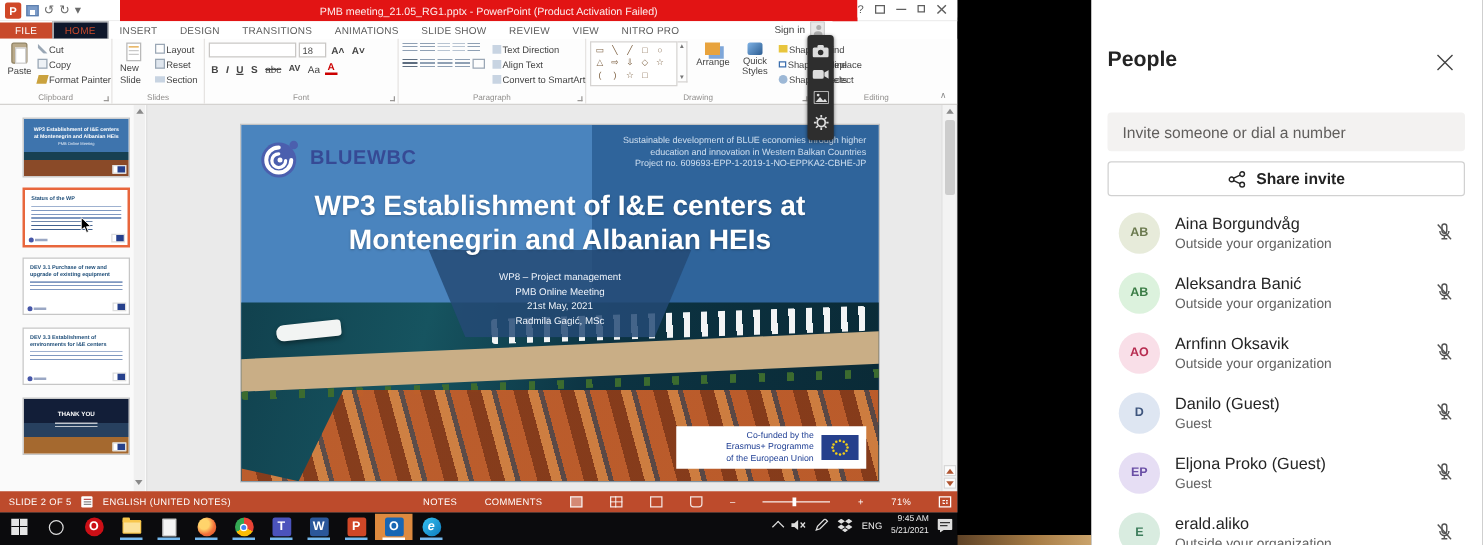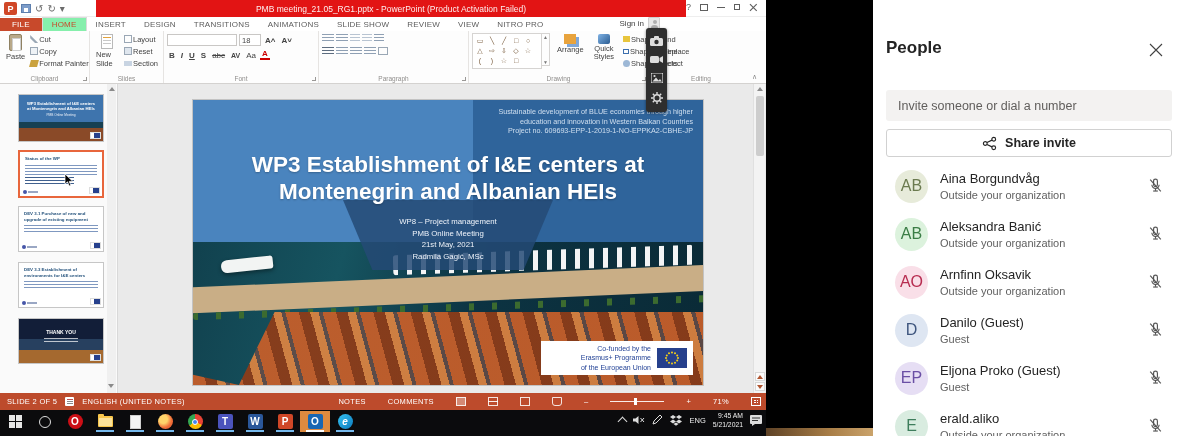--- a/index.html
+++ b/index.html
@@ -20,21 +20,21 @@
   .winctl{position:absolute;right:0;top:0;width:80px;height:14px;display:flex;align-items:center;justify-content:flex-end;gap:9px;padding-right:8px;background:#fff}
   .wc{font-size:9px;color:#5f5f5f;line-height:1}
   .wc-min{width:8px;height:1px;background:#5f5f5f}
   .wc-restore{width:7px;height:6px;border:1px solid #5f5f5f;position:relative}
   .wc-box{width:8px;height:7px;border:1px solid #5f5f5f}
 
   
   .tabs{position:absolute;left:0;top:17px;width:666px;height:14px;background:#fff;display:flex;align-items:flex-end}
   .tab{font-size:8px;letter-spacing:.2px;color:#5c5c5c;padding:2px 9px 2px;cursor:default}
   .tab.file{background:#c8492b;color:#fff;padding:2px 12px}
-  .tab.active{color:#c8492b;background:#86efac;border:1px solid #dadada;border-bottom:none}
+  .tab.active{color:#c8492b;background:#0f172a;border:1px solid #dadada;border-bottom:none}
   .signin{position:absolute;right:6px;top:0;display:flex;align-items:center;gap:4px;font-size:8px;color:#444}
   .avbox{width:12px;height:12px;background:#e8e8e8;border:1px solid #cfcfcf;border-radius:1px;position:relative}
   .avbox:before{content:"";position:absolute;left:3.5px;top:1.5px;width:4px;height:4px;border-radius:50%;background:#aeaeae}
   .avbox:after{content:"";position:absolute;left:2px;top:6.5px;width:7px;height:4px;border-radius:3px 3px 0 0;background:#aeaeae}
 
   
   .ribbon{position:absolute;left:0;top:31px;width:766px;height:53px;background:#fdfdfd;border-bottom:1px solid #d4d2d0;display:flex}
   .rg{position:relative;height:100%;border-right:1px solid #e6e4e2;padding:2px 3px 10px}
   .glabel{position:absolute;bottom:1px;left:0;right:0;text-align:center;font-size:6.5px;color:#908e8c}
   .dlg{position:absolute;bottom:2px;right:2px;width:4px;height:4px;border-right:1px solid #9a9896;border-bottom:1px solid #9a9896}
@@ -139,21 +139,21 @@
 
   
   .pp{position:absolute;left:873px;top:0;width:313px;height:436px;background:#fff;overflow:hidden}
   .pp-title{position:absolute;left:13px;top:38px;font-size:17px;font-weight:bold;color:#242424}
   .pp-close{position:absolute;right:22px;top:42px;width:16px;height:16px;cursor:pointer}
   .pp-input{position:absolute;left:13px;top:90px;width:286px;height:31px;background:#f3f2f1;border:none;border-radius:3px;padding:0 12px;font-size:12.5px;color:#242424;font-family:"Liberation Sans",sans-serif}
   .pp-input::placeholder{color:#605e5c}
   .pp-share{position:absolute;left:13px;top:129px;width:286px;height:28px;background:#fff;border:1px solid #d1d1d1;border-radius:3px;display:flex;align-items:center;justify-content:center;gap:8px;font-size:12.5px;font-weight:bold;color:#242424;cursor:pointer}
   .plist{position:absolute;left:0;top:162px;width:313px}
   .prow{height:48px;display:flex;align-items:center;position:relative;padding-left:22px}
-  .pav{width:33px;height:33px;border-radius:50%;display:flex;align-items:center;justify-content:center;font-size:16px;font-weight:normal;flex:none}
+  .pav{width:33px;height:33px;border-radius:50%;display:flex;align-items:center;justify-content:center;font-size:10px;font-weight:bold;flex:none}
   .ptxt{margin-left:12px;min-width:0}
   .pname{font-size:13px;color:#242424;line-height:1.3}
   .pstat{font-size:11px;color:#616161;line-height:1.3}
   .pmic{position:absolute;right:22px;top:15px;width:17px;height:17px}
 </style>
 </head>
 <body>
 
 <div class="screen">
 
@@ -278,20 +278,34 @@
               <span class="i8" style="background:repeating-linear-gradient(#8fa0b4 0 1px,transparent 1px 3px);width:10px"></span>
             </div>
             <div class="row" style="margin-top:5px">
               <span class="i8" style="background:repeating-linear-gradient(#5d6d80 0 1px,transparent 1px 3px);width:12px"></span>
               <span class="i8" style="background:repeating-linear-gradient(#8fa0b4 0 1px,transparent 1px 3px);width:12px"></span>
               <span class="i8" style="background:repeating-linear-gradient(#8fa0b4 0 1px,transparent 1px 3px);width:12px"></span>
               <span class="i8" style="background:repeating-linear-gradient(#8fa0b4 0 1px,transparent 1px 3px);width:12px"></span>
               <span class="i8" style="border:1px solid #9aa7b5;width:10px"></span>
             </div>
           </div>
+          <div>
+            <div class="sm">
+                <span class="i8" style="background:#c8d4e2;width:7px;height:7px"></span>
+                <span>Text Direction</span>
+              </div>
+            <div class="sm">
+                <span class="i8" style="background:#c8d4e2;width:7px;height:7px"></span>
+                <span>Align Text</span>
+              </div>
+            <div class="sm">
+                <span class="i8" style="background:#c8d4e2;width:7px;height:7px"></span>
+                <span>Convert to SmartArt</span>
+              </div>
+          </div>
         </div>
         <span class="glabel">Paragraph</span>
         <span class="dlg"></span>
       </div>
 
       <div class="rg" style="width:180px">
         <div style="display:flex;gap:4px">
           <div style="display:flex">
             <div class="gallery">
               <div class="row">
@@ -442,20 +456,30 @@
 
         <div class="photo">
           <div class="boats"></div>
           <div class="ferry"></div>
           <div class="prom"></div>
           <div class="trees"></div>
           <div class="roofs"></div>
         </div>
         <div class="qtrap"></div>
 
+        <div class="slogo">
+          <svg width="34" height="34" viewBox="0 0 34 34">
+            <circle cx="16" cy="18" r="14" fill="#4b5fae"></circle>
+            <path d="M16 8 a10 10 0 1 0 10 10" fill="none" stroke="#fff" stroke-width="3.2" stroke-linecap="round"></path>
+            <path d="M16 13 a5.5 5.5 0 1 0 5.5 5.5" fill="none" stroke="#fff" stroke-width="2.6" stroke-linecap="round"></path>
+            <circle cx="17" cy="18" r="2" fill="#fff"></circle>
+            <circle cx="28" cy="6" r="3.4" fill="#4b5fae"></circle>
+          </svg>
+          <span class="slogo-text">BLUEWBC</span>
+        </div>
 
         <div class="projtxt">
           <div>Sustainable development of BLUE economies through higher</div>
           <div>education and innovation in Western Balkan Countries</div>
           <div>Project no. 609693-EPP-1-2019-1-NO-EPPKA2-CBHE-JP</div>
         </div>
 
         <div class="stitle">WP3 Establishment of I&amp;E centers at Montenegrin and Albanian HEIs</div>
 
         <div class="ssub">

